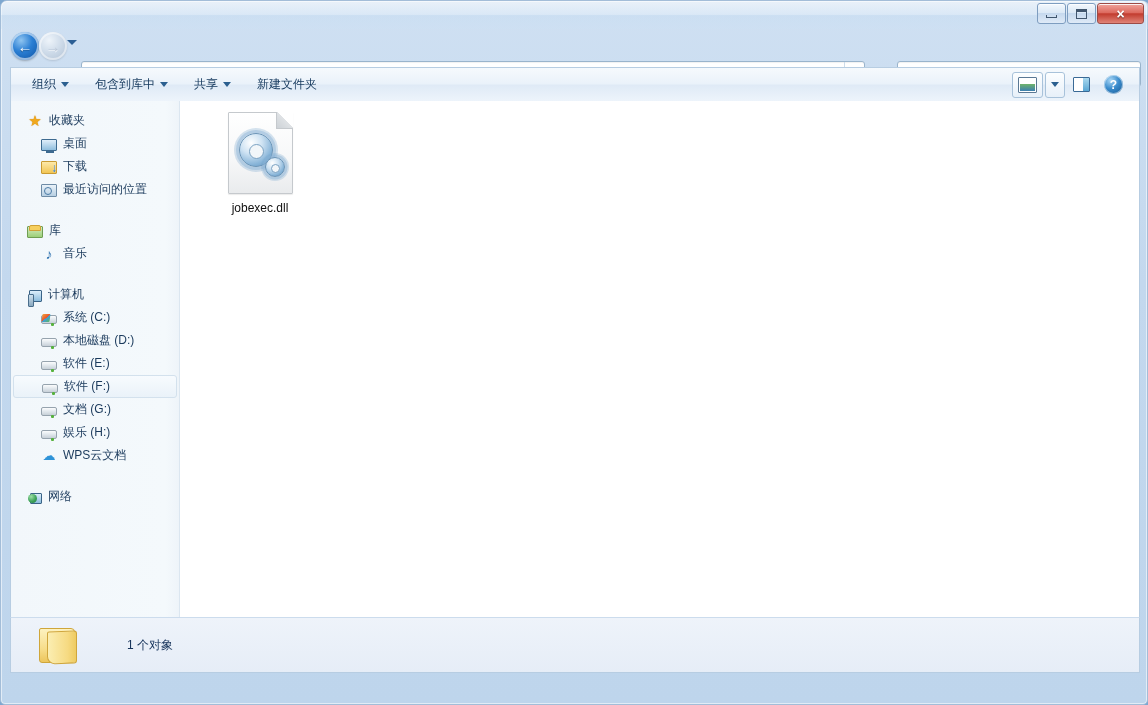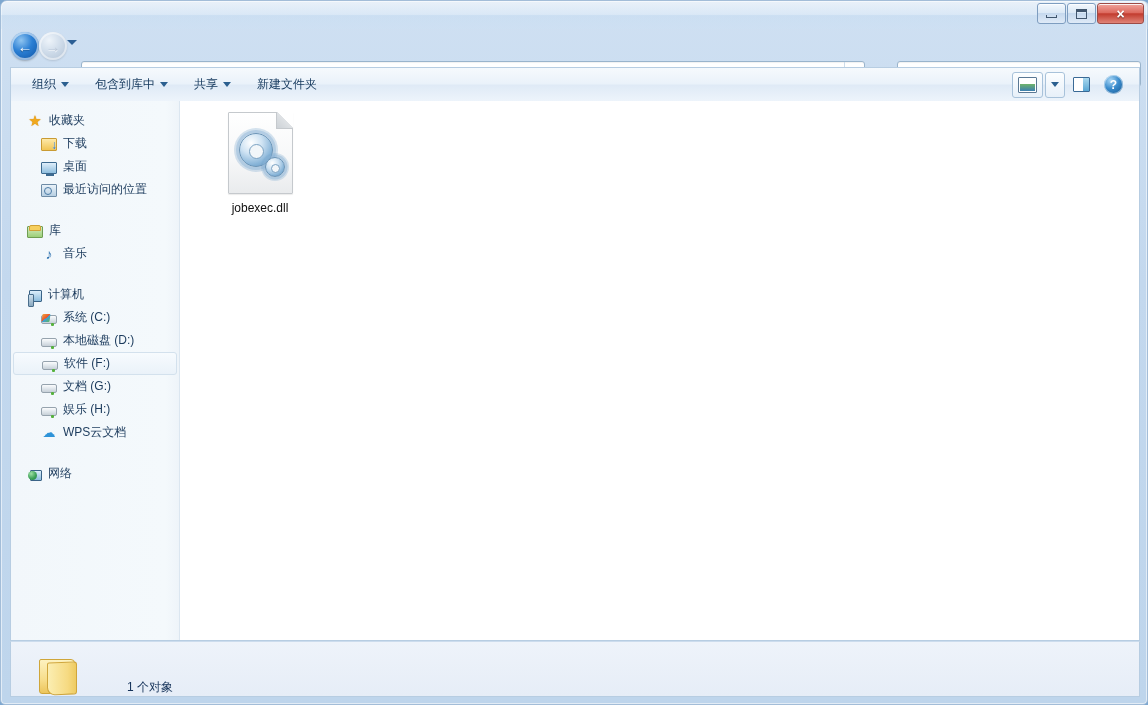--- a/index.html
+++ b/index.html
@@ -244,24 +244,24 @@
   .gear.big { width: 34px; height: 34px; left: 10px; top: 20px;
     box-shadow: 0 0 0 3px rgba(140,180,214,.45), 0 0 0 5px rgba(120,165,205,.30); }
   .gear.big::after { width: 13px; height: 13px; left: 9.5px; top: 9.5px; }
   .gear.small { width: 20px; height: 20px; left: 36px; top: 44px;
     box-shadow: 0 0 0 2.5px rgba(140,180,214,.45), 0 0 0 4px rgba(120,165,205,.28); }
   .gear.small::after { width: 7px; height: 7px; left: 5.5px; top: 5.5px; }
   .filelabel { margin-top: 7px; font-size: 12px; color: #101010; text-align: center; }
 
   
   .statusbar {
-    position: absolute; left: 9px; top: 640px; width: 1130px; height: 56px;
+    position: absolute; left: 9px; top: 616px; width: 1130px; height: 56px;
     background: linear-gradient(to bottom, #eef3fa 0%, #e6edf7 100%);
     border: 1px solid #b7cde2; border-top: 1px solid #ccdced;
-    display: flex; align-items: flex-end;
+    display: flex; align-items: center;
   }
   .sb-folder {
     width: 46px; height: 40px; margin-left: 26px; position: relative;
   }
   .sb-folder .back {
     position: absolute; left: 2px; top: 3px; width: 36px; height: 35px;
     background: linear-gradient(to bottom, #fdf2c0 0%, #f7dd8a 60%, #ecc55c 100%);
     border: 1px solid #cfa63a; border-radius: 2px 4px 3px 3px;
   }
   .sb-folder .front {
@@ -373,26 +373,26 @@
   <div class="panes">
 
     <div class="sidebar">
 
       <div class="group">
         <div class="node root">
           <span class="ico ico-star">★</span>
           <span>收藏夹</span>
         </div>
         <div class="node child">
+          <span class="ico ico-desktop"></span>
+          <span>桌面</span>
+        </div>
+        <div class="node child">
           <span class="ico ico-download"></span>
           <span>下载</span>
-        </div>
-        <div class="node child">
-          <span class="ico ico-desktop"></span>
-          <span>桌面</span>
         </div>
         <div class="node child">
           <span class="ico ico-recent"></span>
           <span>最近访问的位置</span>
         </div>
       </div>
 
       <div class="spacer"></div>
 
       <div class="group">
@@ -413,20 +413,24 @@
           <span class="ico ico-computer"></span>
           <span>计算机</span>
         </div>
         <div class="node child">
           <span class="ico ico-drive sys"></span>
           <span>系统 (C:)</span>
         </div>
         <div class="node child">
           <span class="ico ico-drive"></span>
           <span>本地磁盘 (D:)</span>
+        </div>
+        <div class="node child">
+          <span class="ico ico-drive"></span>
+          <span>软件 (E:)</span>
         </div>
         <div class="node child selected">
           <span class="ico ico-drive"></span>
           <span>软件 (F:)</span>
         </div>
         <div class="node child">
           <span class="ico ico-drive"></span>
           <span>文档 (G:)</span>
         </div>
         <div class="node child">

